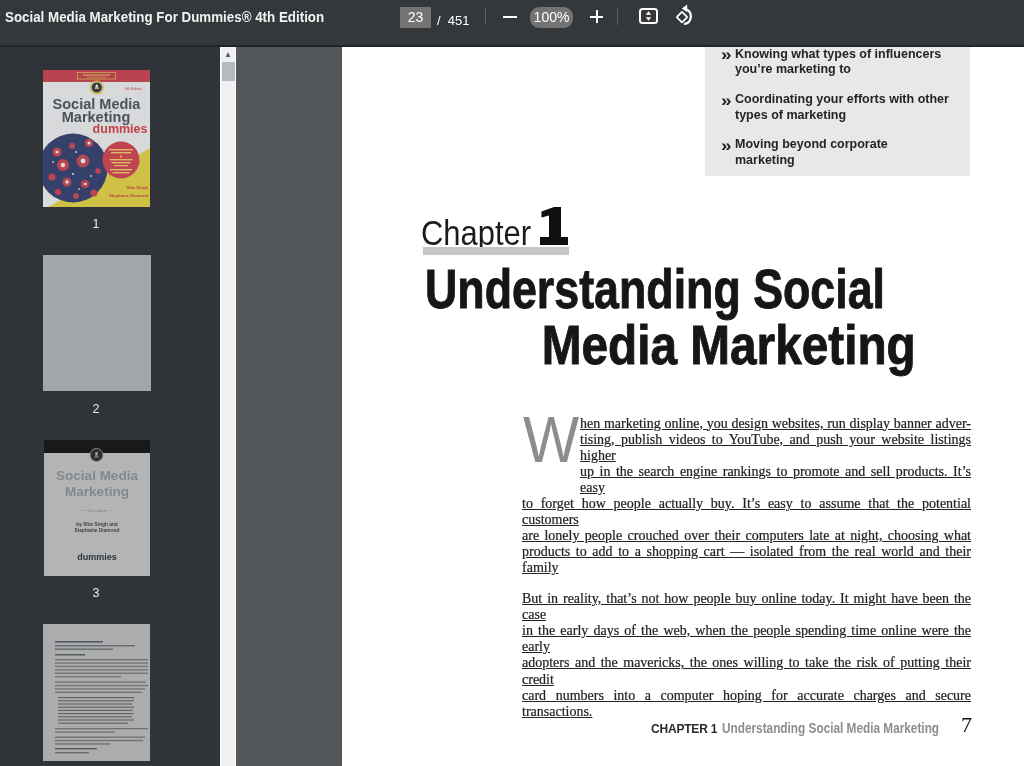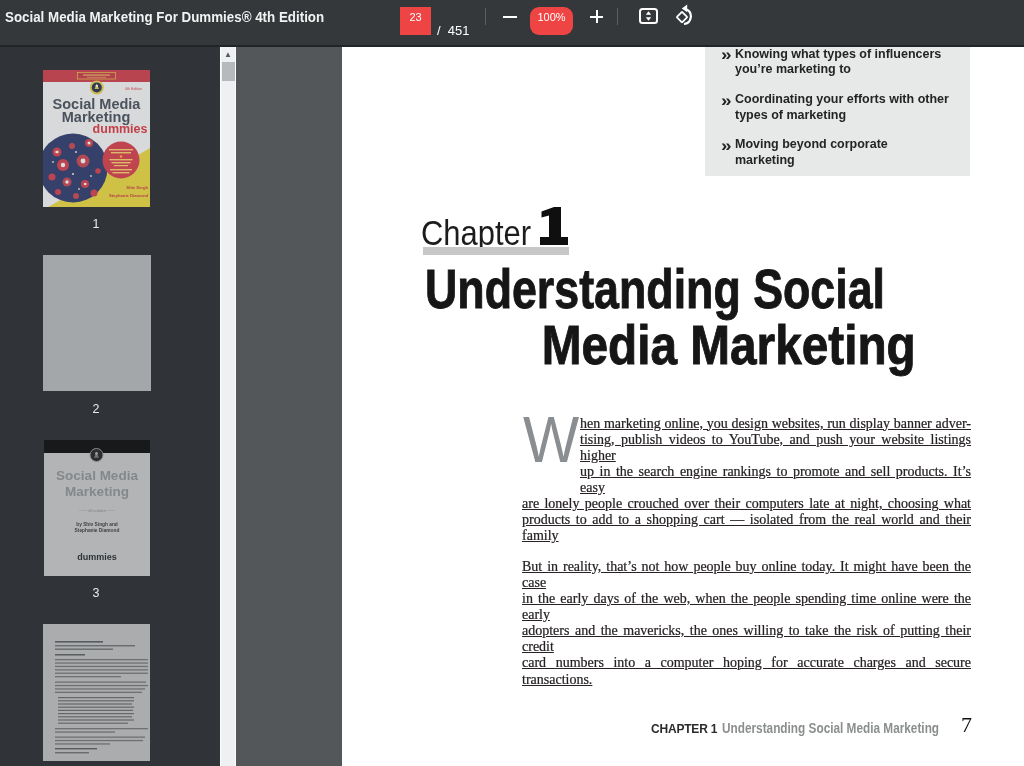--- a/index.html
+++ b/index.html
@@ -1,23 +1,23 @@
 <!DOCTYPE html>
 <html><head>
 <meta charset="utf-8">
 <style>
 * { margin:0; padding:0; box-sizing:border-box; }
 html,body { width:1024px; height:766px; overflow:hidden; background:#53575a; font-family:"Liberation Sans", sans-serif; }
 #toolbar { position:absolute; left:0; top:0; width:1024px; height:45px; background:#34383b; z-index:5; }
 #tbline { position:absolute; left:0; top:45px; width:1024px; height:2px; background:#212528; z-index:6; }
 #tbtitle { position:absolute; left:5px; top:6.8px; font-size:15px; font-weight:bold; color:#f1f2f2; line-height:20px; white-space:nowrap; transform:scaleX(0.89); transform-origin:left; }
-.tbbox { position:absolute; top:7px; height:28px; background:#ef4444; color:#fff; font-size:11px; text-align:center; line-height:21px; }
+.tbbox { position:absolute; top:7px; height:21px; background:#737373; color:#fff; font-size:14px; text-align:center; line-height:21px; }
 #pgbox { left:400px; width:31px; }
 #zmbox { left:530px; width:43px;border-radius:9px; }
-#pgtotal { position:absolute; left:437px; top:23px; color:#fff; font-size:13px; }
+#pgtotal { position:absolute; left:437px; top:13px; color:#fff; font-size:13px; }
 .tbsep { position:absolute; top:8px; width:1px; height:17px; background:#5c6063; }
 #sidebar { position:absolute; left:0; top:47px; width:220px; height:719px; background:#303438; }
 #sscroll { position:absolute; left:220px; top:47px; width:16px; height:719px; background:#eff0f1; border-left:1.5px solid #fdfdfd; border-right:1.5px solid #fdfdfd; }
 #sthumb { position:absolute; left:221.5px; top:62px; width:13px; height:19px; background:#b7babd; }
 .sarr { position:absolute; left:220px; width:16px; height:16px; color:#56595d; font-size:8px; text-align:center; line-height:16px; }
 #main { position:absolute; left:236px; top:47px; width:788px; height:719px; background:#53575a; }
 #page { position:absolute; left:342px; top:47px; width:682px; height:719px; background:#ffffff; }
 .thumb { position:absolute; }
 .tlabel { position:absolute; width:108px; text-align:center; color:#e8eaed; font-size:12.5px; }
 #callout { position:absolute; left:705px; top:47px; width:265px; height:129px; background:#e7e8e8; }
@@ -79,20 +79,21 @@
 <div id="h1">
   <div style="transform:scaleX(0.8136);">Understanding Social</div>
   <div style="transform:scaleX(0.868);">Media Marketing</div>
 </div>
 
 <div id="dropcap">W</div>
 <div id="bodytext">
   <div class="jl ind">hen marketing online, you design websites, run display banner adver-</div>
   <div class="jl ind">tising, publish videos to YouTube, and push your website listings higher</div>
   <div class="jl ind">up in the search engine rankings to promote and sell products. It’s easy</div>
+  <div class="jl">to forget how people actually buy. It’s easy to assume that the potential customers</div>
   <div class="jl">are lonely people crouched over their computers late at night, choosing what</div>
   <div class="jl">products to add to a shopping cart — isolated from the real world and their family</div>
   <div style="height:14.5px;"></div>
   <div class="jl">But in reality, that’s not how people buy online today. It might have been the case</div>
   <div class="jl">in the early days of the web, when the people spending time online were the early</div>
   <div class="jl">adopters and the mavericks, the ones willing to take the risk of putting their credit</div>
   <div class="jl">card numbers into a computer hoping for accurate charges and secure transactions.</div>
 </div>
 
 <div style="position:absolute;left:651px;top:722px;font-size:12px;font-weight:bold;color:#2b2b2b;letter-spacing:-0.2px;">CHAPTER 1</div>

